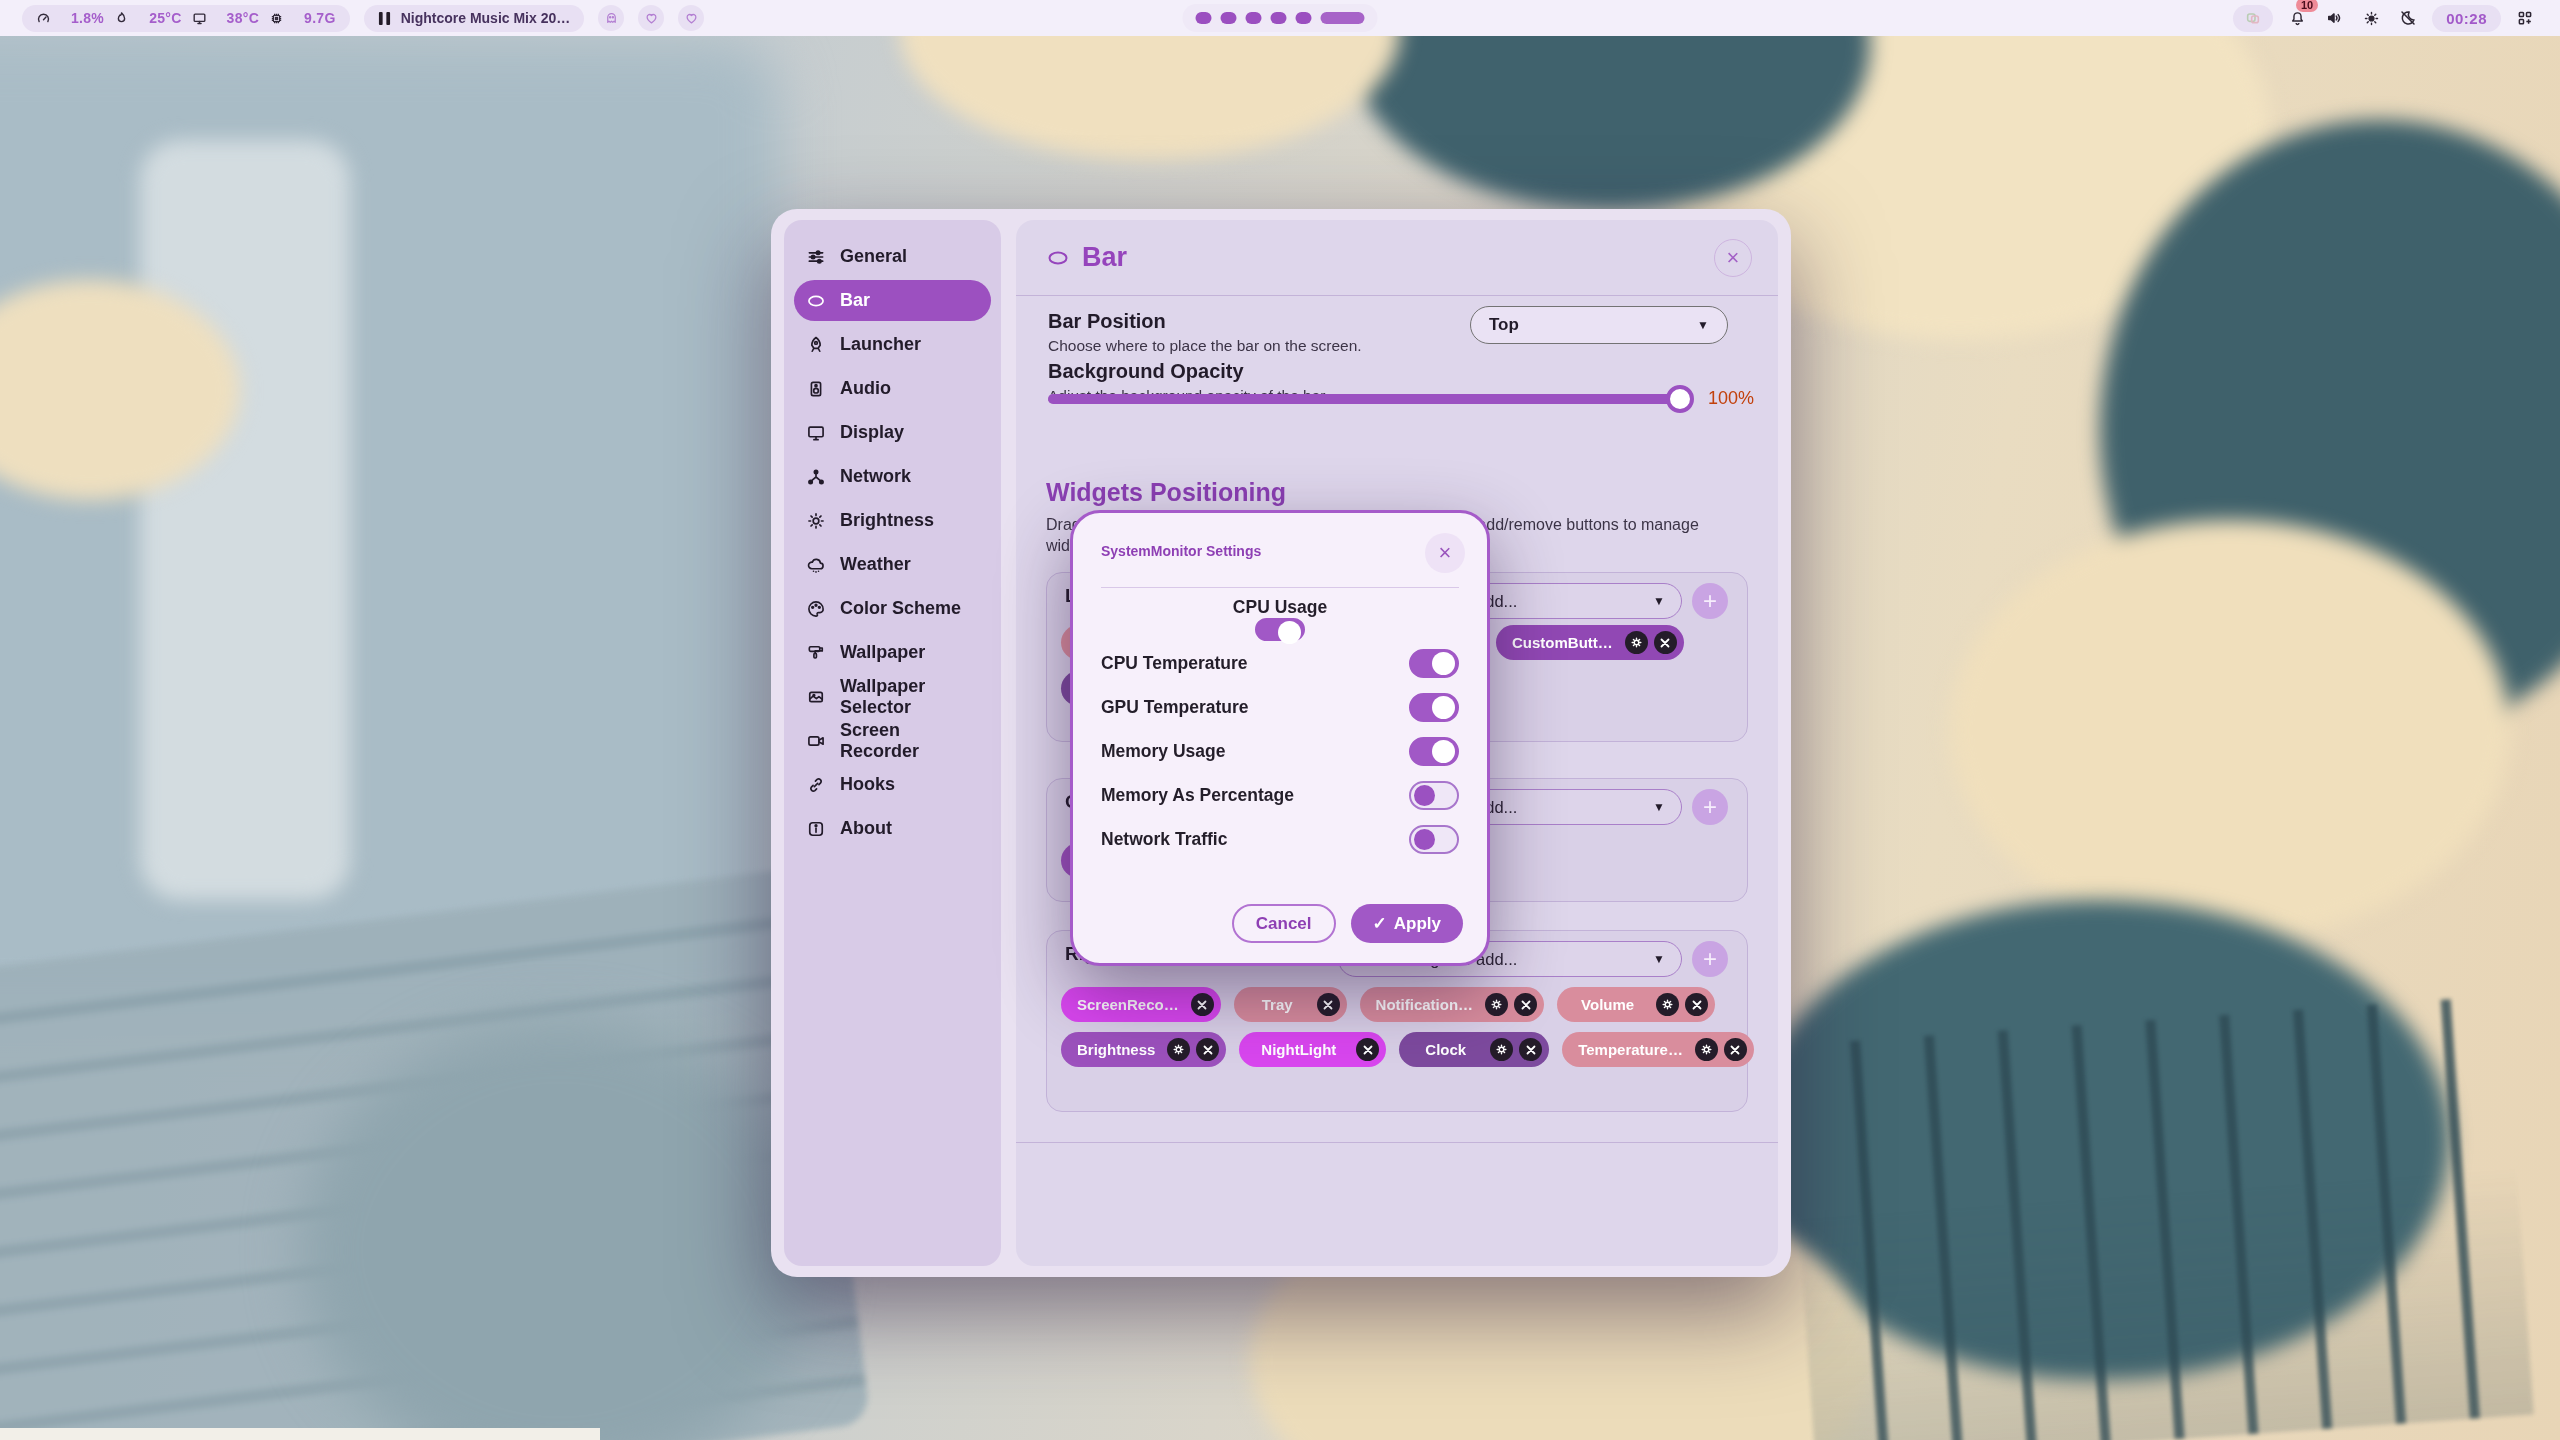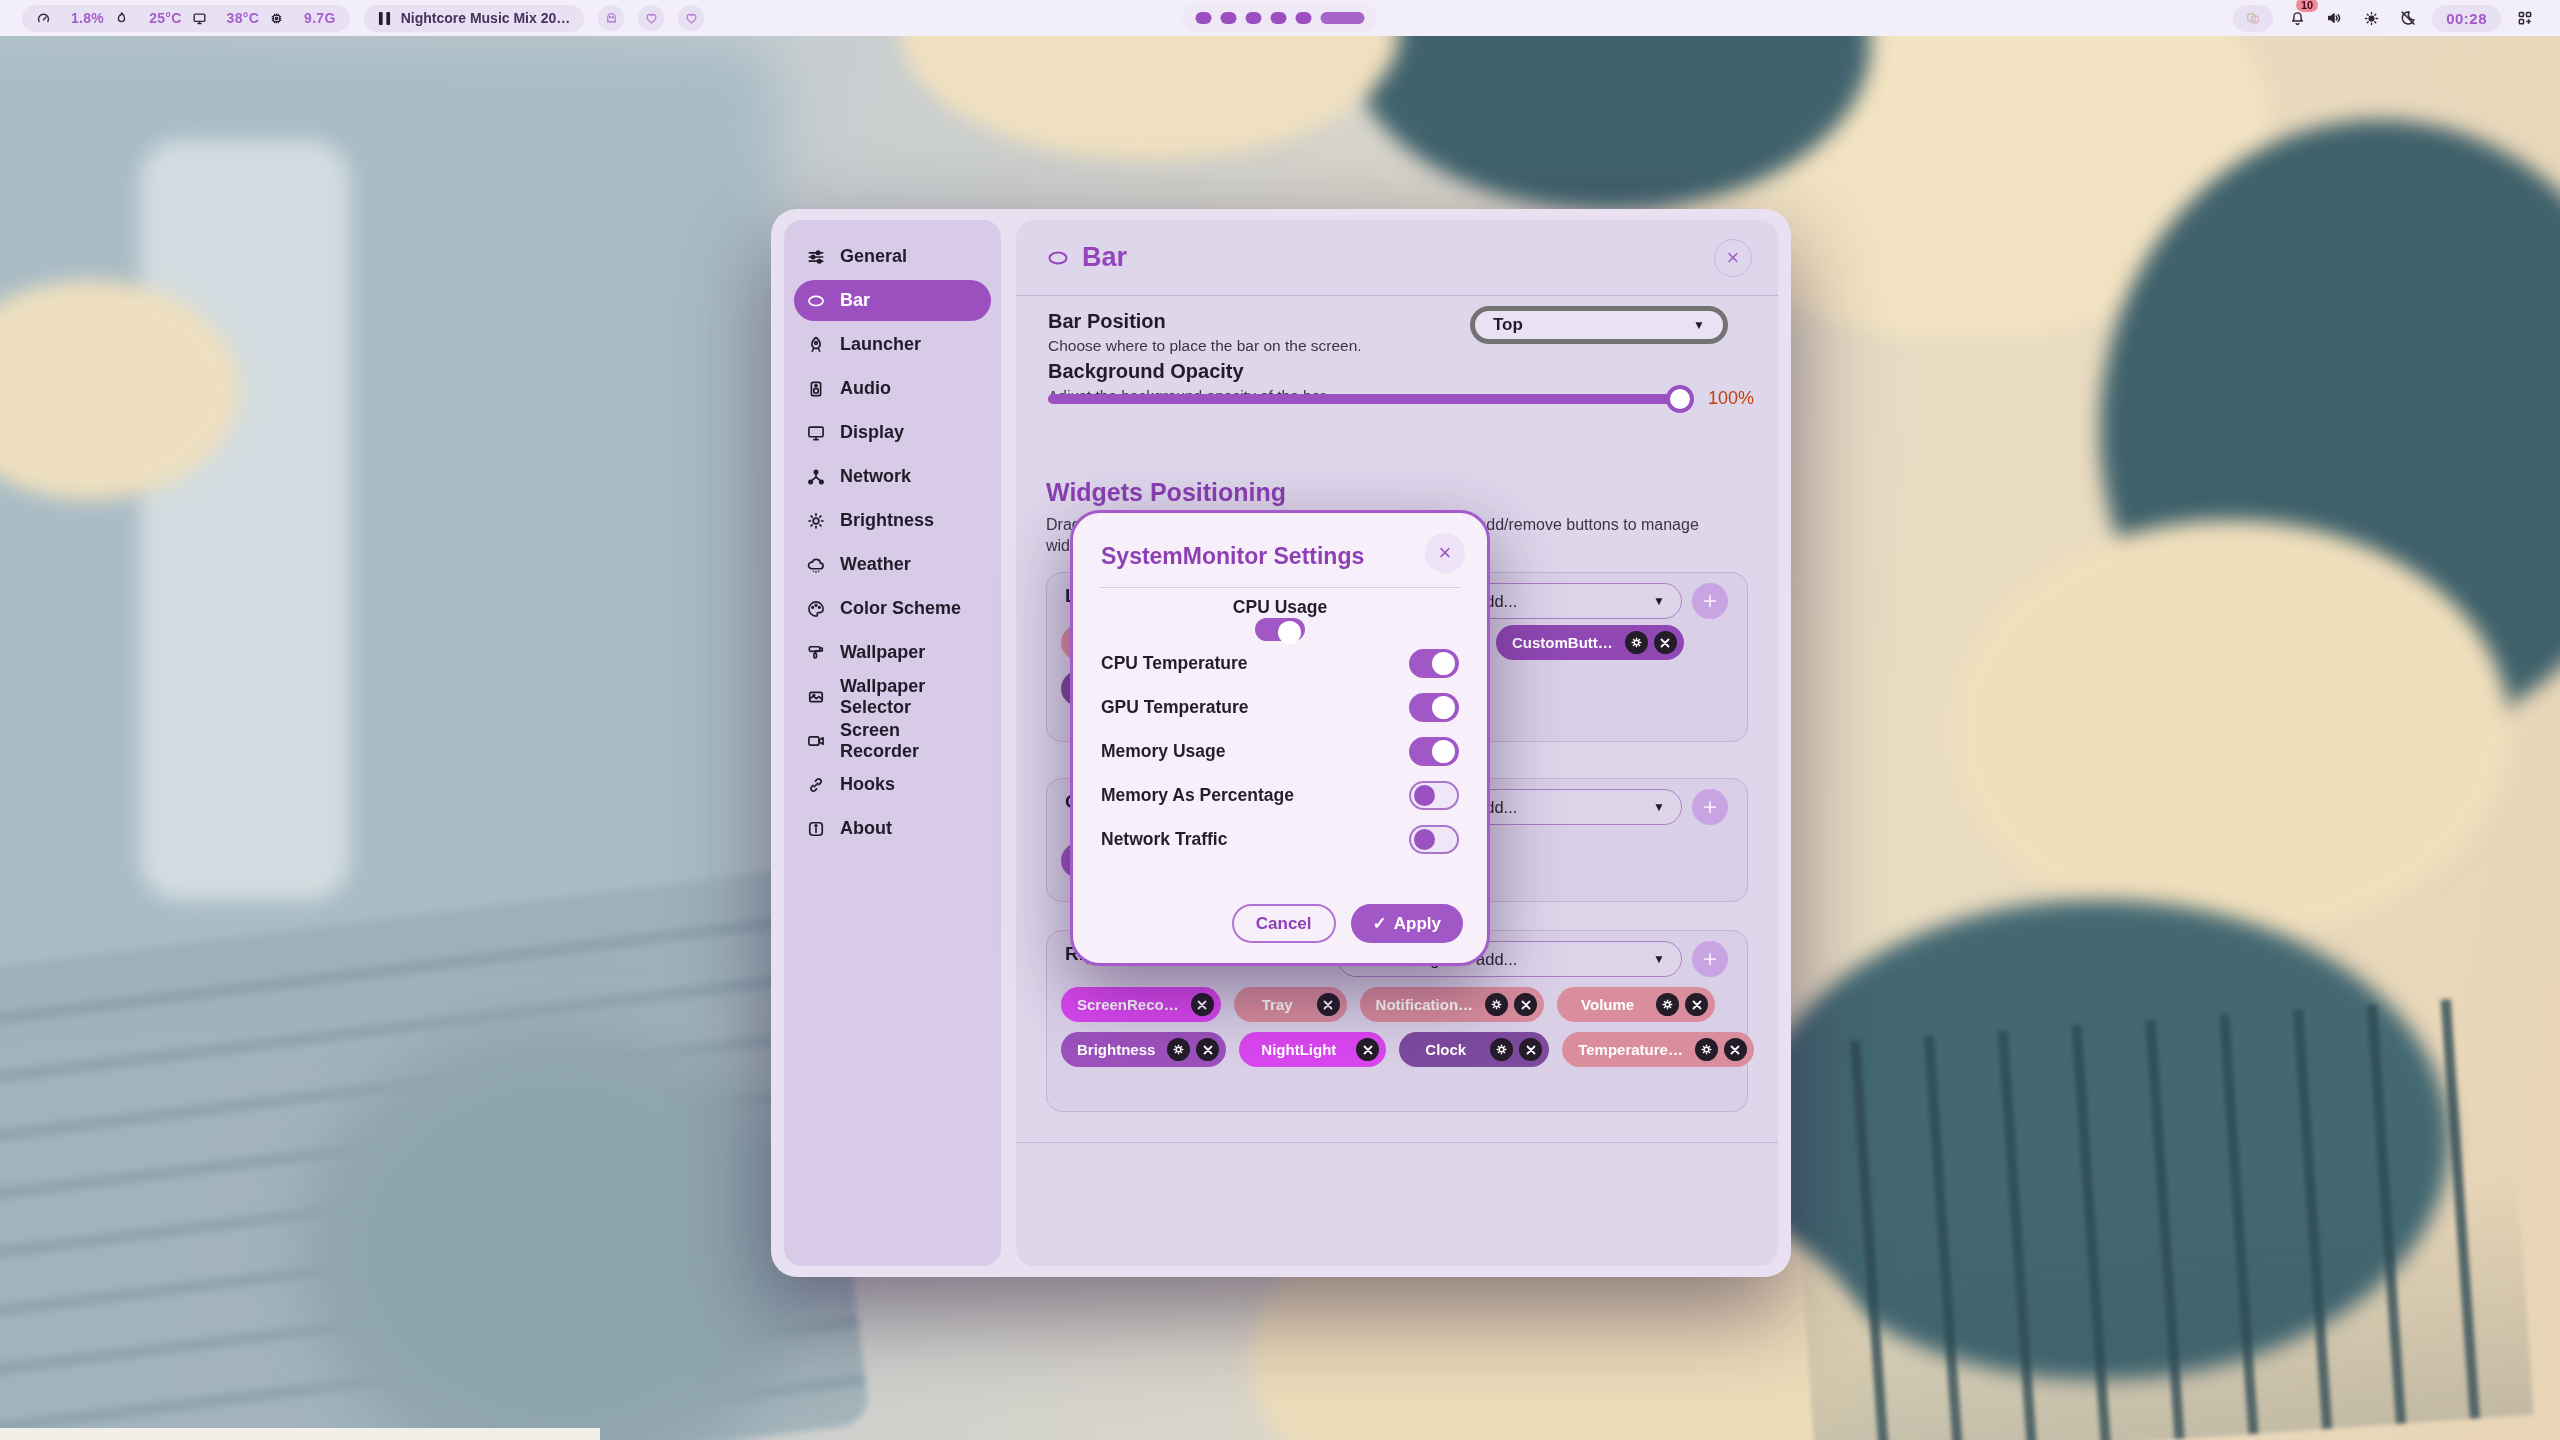--- a/index.html
+++ b/index.html
@@ -52,21 +52,21 @@
   .main-header { position:absolute; top:0; left:0; right:0; height:76px; border-bottom:1.5px solid #c3b3d8;
     display:flex; align-items:center; padding:0 30px; gap:12px;}
   .main-title { color:#9544bc; font-size:27px; font-weight:bold; }
   .oval-ic { color:#9544bc; }
   .win-close { position:absolute; right:26px; top:19px; width:38px; height:38px; border-radius:50%;
     border:1.5px solid #cdb4df; color:#a361c6; font-size:22px; display:flex; align-items:center; justify-content:center; cursor:pointer;}
 
   .setting-label { font-size:20px; font-weight:bold; color:#221b2a; }
   .setting-desc { font-size:15.5px; color:#3c3447; margin-top:4px;}
   .dropdown { background:#eae2f4; border-radius:19px; height:38px; display:flex; align-items:center; justify-content:space-between;
-    padding:0 18px; font-size:17px; color:#221b2a; font-weight:bold; cursor:pointer; border:5px solid #737373;}
+    padding:0 18px; font-size:17px; color:#221b2a; font-weight:bold; cursor:pointer; border:1px solid #737373;}
   .caret { font-size:12px; color:#221b2a; }
 
   .slider { position:absolute; left:32px; top:174px; width:642px; height:10px; border-radius:5px; background:#cdbfde;}
   .slider-fill { height:10px; border-radius:5px; background:#9b51c1; width:100%; }
   .slider-handle { position:absolute; top:-9px; width:28px; height:28px; border-radius:50%; background:#fff;
     border:4px solid #9b51c1; }
   .slider-val { position:absolute; left:692px; top:168px; font-size:18px; color:#c2410c; }
 
   .section-title { color:#8a3fb2; font-size:25px; font-weight:bold; }
 
@@ -87,21 +87,21 @@
   .chip--purple { background:#9148b4; }
   .chip-btn { width:23px; height:23px; border-radius:50%; background:#241c29; color:#fff; display:flex;
     align-items:center; justify-content:center; cursor:pointer; flex:0 0 auto;}
   .chip-label { margin-right:6px; }
 
   .hdiv { position:absolute; left:0; right:0; border-top:1.5px solid #c3b3d8; }
 
   
   #modal { position:absolute; left:1070px; top:510px; width:420px; height:456px; background:#f7f0fb;
     border:3px solid #a55bc9; border-radius:30px; box-shadow:0 26px 70px rgba(40,18,60,.45); z-index:30; }
-  .modal-title { position:absolute; left:28px; top:30px; font-size:23px; font-weight:bold; color:#8e3fb4;}
+  .modal-title { position:absolute; left:28px; top:30px; font-size:14px; font-weight:bold; color:#8e3fb4;}
   .modal-close { position:absolute; right:22px; top:20px; width:40px; height:40px; border-radius:50%; background:#eee2f6;
     color:#9a55bd; font-size:22px; display:flex; align-items:center; justify-content:center; cursor:pointer;}
   .modal-div { position:absolute; left:28px; right:28px; top:74px; border-top:1.5px solid #d9c8e8; }
   .trow { position:absolute; left:28px; right:28px; height:44px; display:flex; align-items:center; justify-content:space-between;}
   .trow-label { font-size:17.5px; font-weight:bold; color:#241e2a; }
   .toggle { width:50px; height:29px; border-radius:15px; background:#efe7f7; border:2px solid #a876cc; position:relative; cursor:pointer;}
   .toggle .knob { position:absolute; top:2px; left:3px; width:21px; height:21px; border-radius:50%; background:#9b51c1; }
   .toggle.on { background:#a158c6; border-color:#a158c6; }
   .toggle.on .knob { left:auto; right:2px; top:1px; width:23px; height:23px; background:#fff; }
   .modal-btns { position:absolute; right:24px; bottom:20px; display:flex; gap:15px; }

